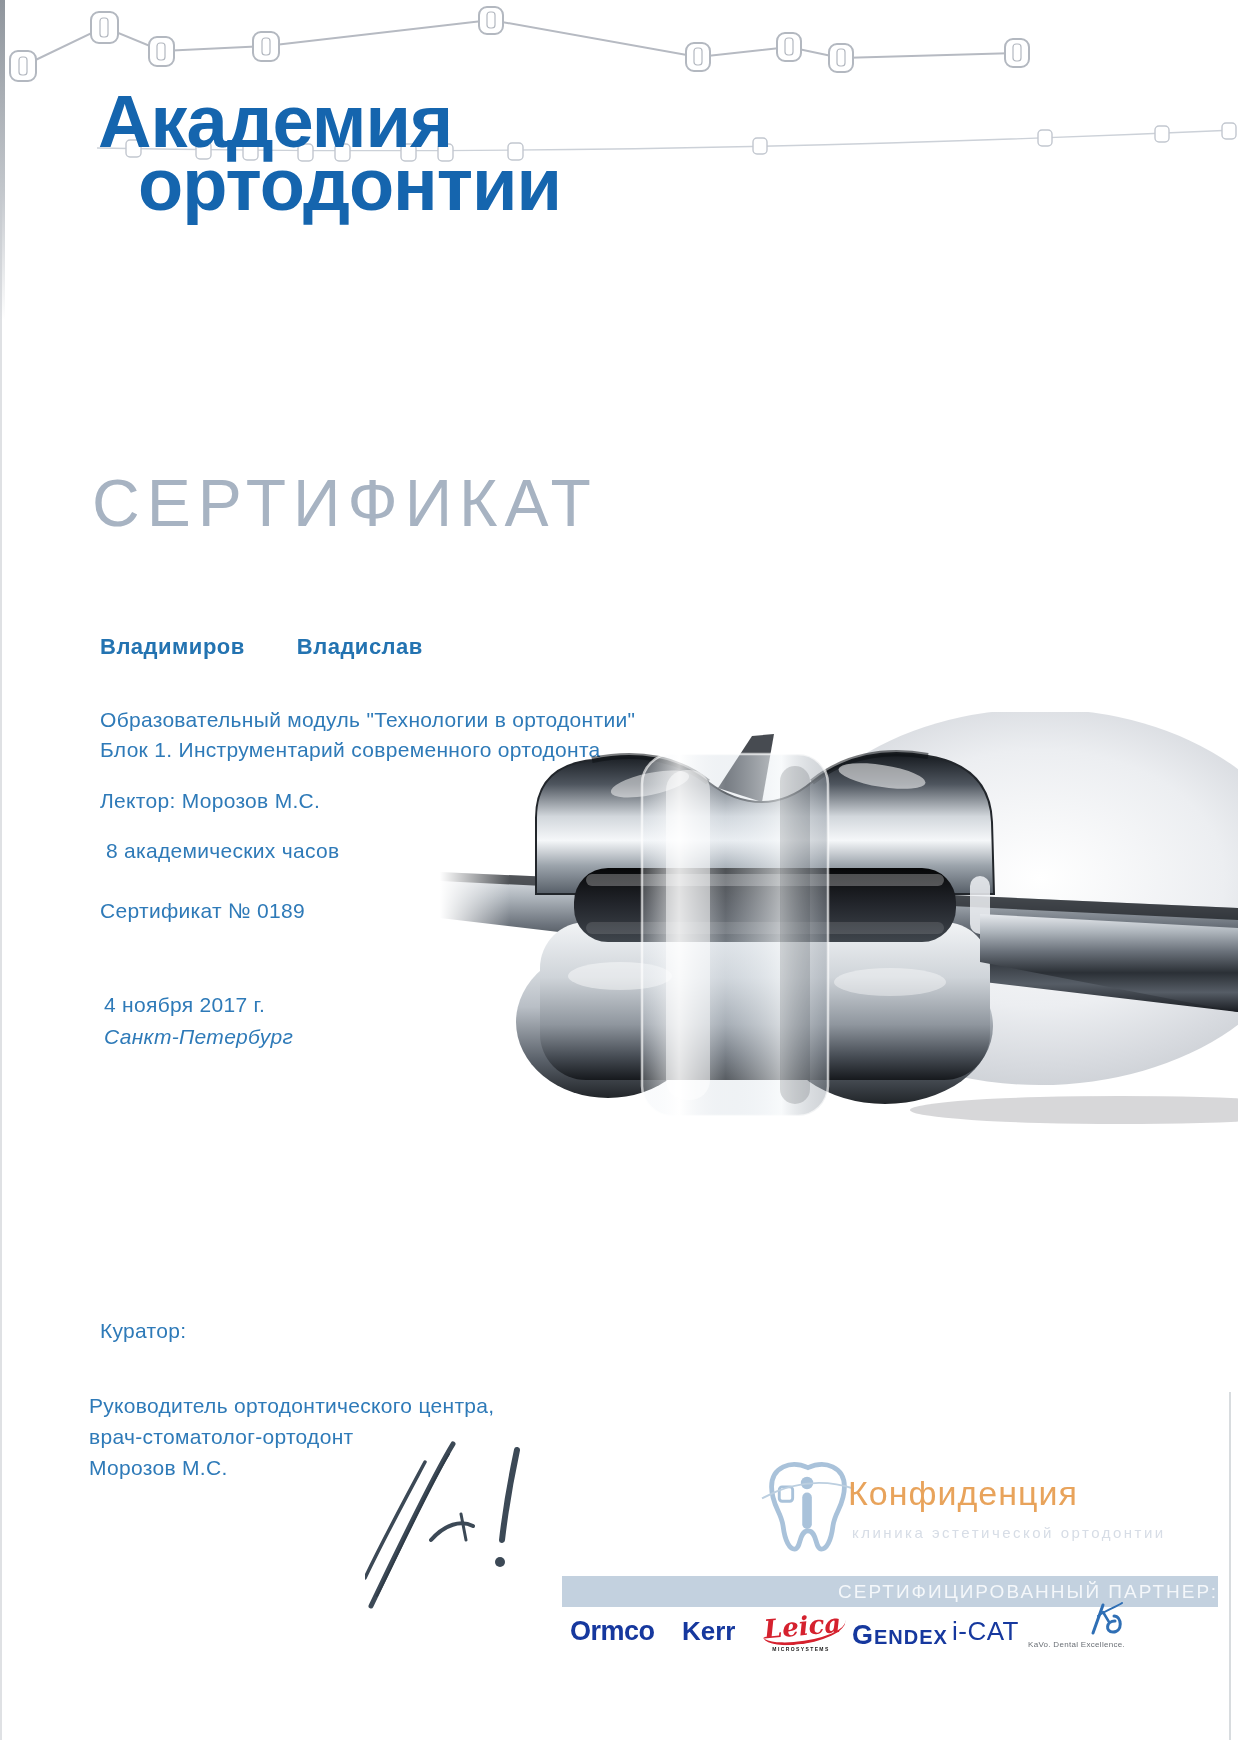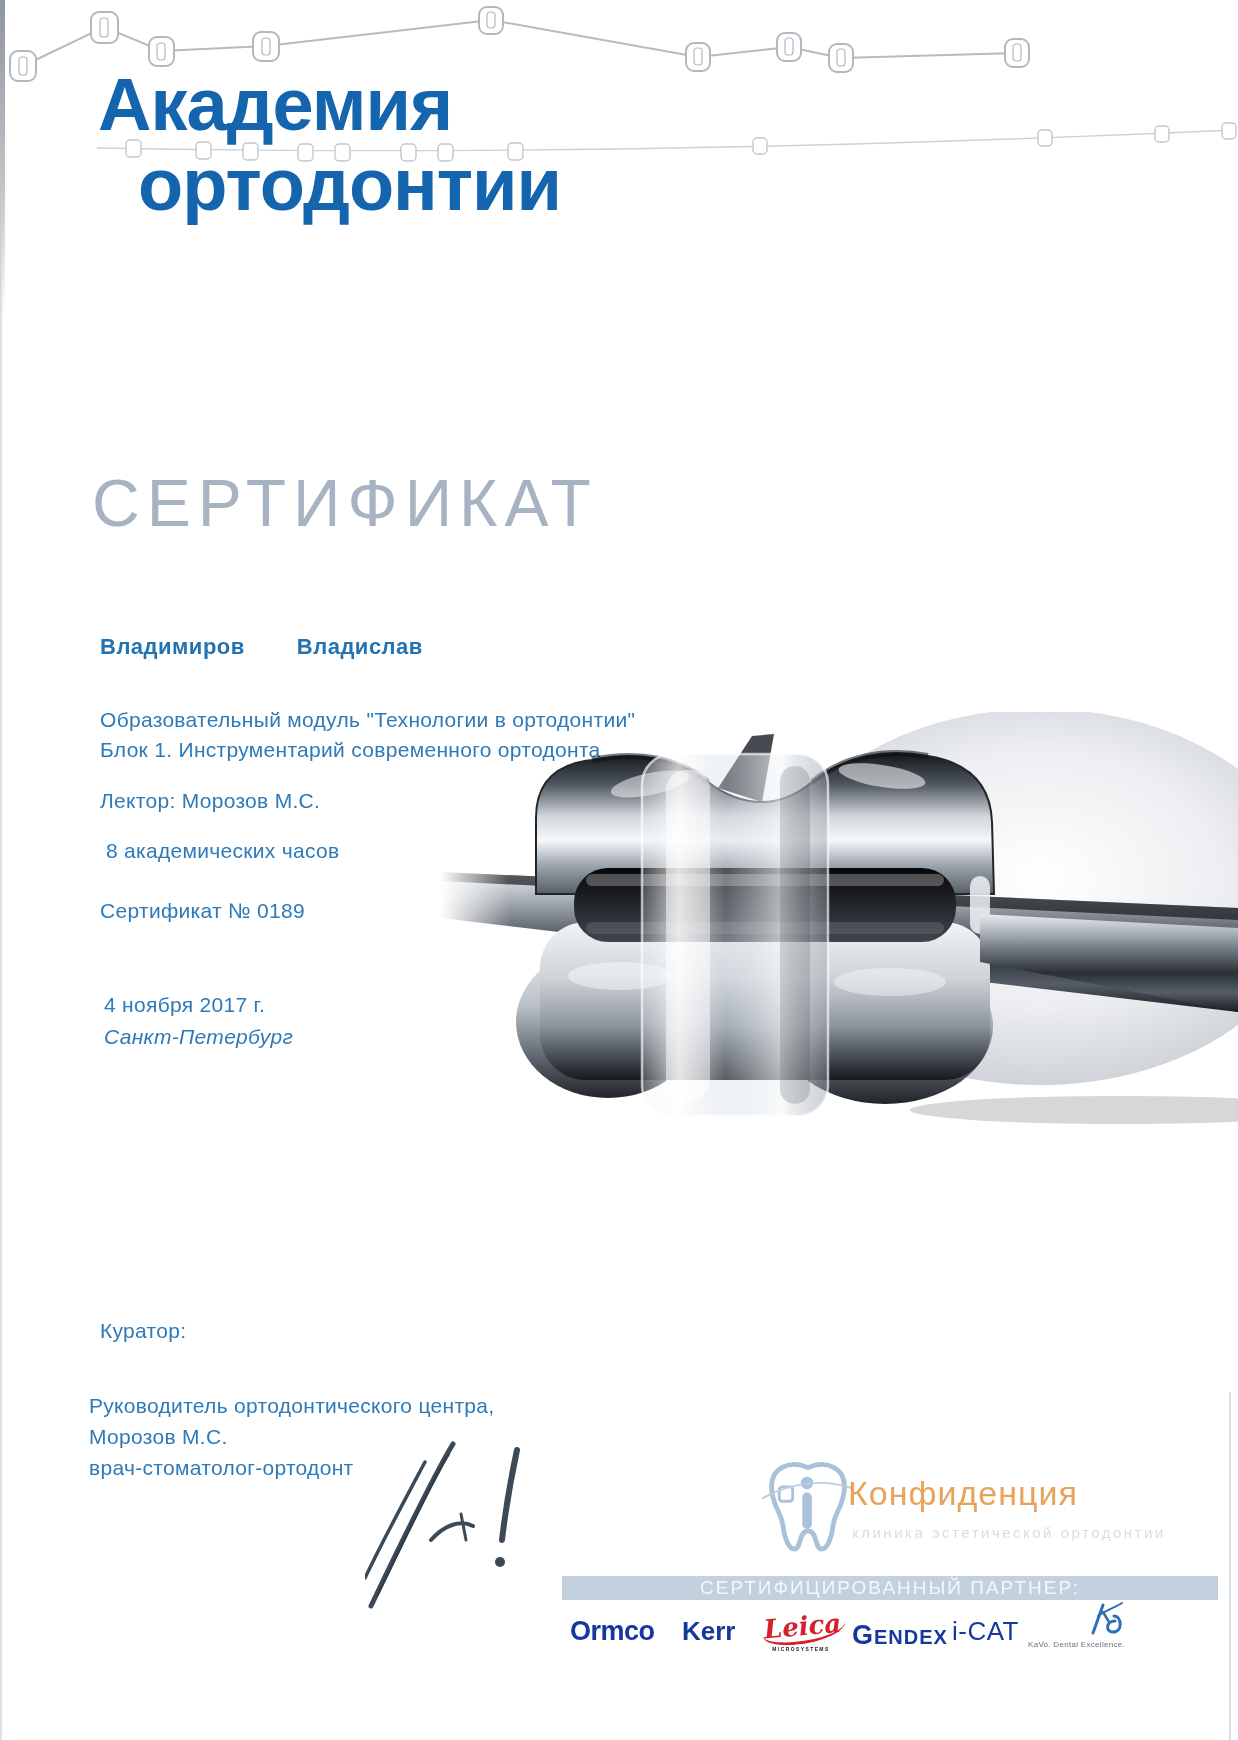--- a/index.html
+++ b/index.html
@@ -7,42 +7,42 @@
     position:relative;width:1238px;height:1740px;background:#ffffff;overflow:hidden;
     font-family:"Liberation Sans", sans-serif;
   }
   .abs{position:absolute;}
   
   .edge-left{left:0;top:0;width:5px;height:320px;
     background:linear-gradient(to bottom, #8f959c, #c3c7cc 60%, rgba(255,255,255,0));}
   .edge-left2{left:0;top:0;width:2px;height:1740px;background:#dfe1e4;}
   .edge-right{left:1229px;top:1392px;width:2px;height:348px;background:#d8dcdf;}
   
-  .logo-l1{left:98px;top:68px;font-size:74px;font-weight:bold;color:#1565ae;letter-spacing:-1px;line-height:1;}
+  .logo-l1{left:98px;top:85px;font-size:74px;font-weight:bold;color:#1565ae;letter-spacing:-1px;line-height:1;}
   .logo-l2{left:138px;top:148px;font-size:74px;font-weight:bold;color:#1565ae;letter-spacing:-1px;line-height:1;}
   
   .cert-title{left:92px;top:470px;font-size:66px;font-weight:400;color:#a7b3c2;letter-spacing:7px;line-height:1;}
   
   .name-row{left:100px;top:634px;font-size:22px;font-weight:bold;color:#2373b1;letter-spacing:0.5px;}
   .name-row .last{margin-right:52px;}
   .txt{color:#2e7ab8;font-size:21px;letter-spacing:0.3px;line-height:30px;}
   .module{left:100px;top:705px;}
   .lecturer{left:100px;top:786px;}
   .hours{left:106px;top:836px;}
   .number{left:100px;top:896px;}
   .date{left:104px;top:990px;}
   .city{left:104px;top:1022px;font-style:italic;}
   .curator-label{left:100px;top:1316px;}
   .curator-block{left:89px;top:1390px;line-height:31px;}
   
   .clinic-name{left:848px;top:1474px;font-size:34px;color:#e8a35b;letter-spacing:1px;font-weight:400;}
   .clinic-tagline{left:852px;top:1524px;font-size:15px;color:#d7dde6;letter-spacing:2.5px;}
   
-  .banner{left:562px;top:1576px;width:656px;height:24px;background:#c3d1df;
-    color:#f4f7fa;font-size:19px;letter-spacing:2px;display:flex;align-items:center;justify-content:center;}
+  .banner{left:562px;top:1576px;width:656px;height:31px;background:#c3d1df;
+    color:#f4f7fa;font-size:19px;letter-spacing:2px;display:flex;align-items:center;justify-content:flex-end;}
   
   .ormco{left:570px;top:1616px;font-size:27px;font-weight:bold;color:#16389e;letter-spacing:-0.5px;text-align:center;}
   .kerr{left:682px;top:1616px;font-size:26px;font-weight:bold;color:#16389e;}
   .leica-wrap{left:762px;top:1612px;width:78px;text-align:center;}
   .leica-text{font-family:"DejaVu Serif", serif;font-style:italic;font-weight:bold;color:#d5212e;
     font-size:26px;display:inline-block;transform:rotate(-5deg);border-bottom:3px solid #d5212e;
     border-radius:0 0 70% 40%;padding:0 5px 0 2px;line-height:1.1;}
   .leica-sub{font-size:5px;letter-spacing:1.4px;color:#1a1a1a;font-weight:bold;margin-top:2px;}
   .gendex{left:852px;top:1620px;font-size:20px;font-weight:bold;color:#16389e;
     text-transform:uppercase;letter-spacing:1px;}
@@ -224,22 +224,22 @@
       <rect x="136" y="44" width="44" height="330" rx="20" fill="#ffffff" opacity="0.5"></rect>
       <rect x="250" y="40" width="30" height="338" rx="15" fill="#2a3036" opacity="0.18"></rect>
     </g>
 
     <rect x="0" y="145" width="70" height="170" fill="url(#fadeL)"></rect>
   </svg>
 
   <div class="abs txt curator-label">Куратор:</div>
   <div class="abs txt curator-block">
     <div>Руководитель ортодонтического центра,</div>
+    <div>врач-стоматолог-ортодонт</div>
     <div>Морозов М.С.</div>
-    <div>врач-стоматолог-ортодонт</div>
   </div>
 
   <svg class="abs" style="left:365px;top:1428px;" width="180" height="200" viewBox="0 0 180 200">
     <g fill="none" stroke="#3c4956" stroke-linecap="round">
       <path d="M 6,178 C 30,128 66,52 88,16" stroke-width="5"></path>
       <path d="M 12,168 C 36,120 64,58 84,26" stroke-width="2" stroke="#2f3b47"></path>
       <path d="M 0,150 C 18,112 44,64 60,34" stroke-width="3.5"></path>
       <path d="M 66,112 C 80,96 96,92 108,98" stroke-width="4"></path>
       <path d="M 96,86 L 101,112" stroke-width="3"></path>
       <path d="M 152,22 C 146,50 140,86 137,112" stroke-width="6"></path>

